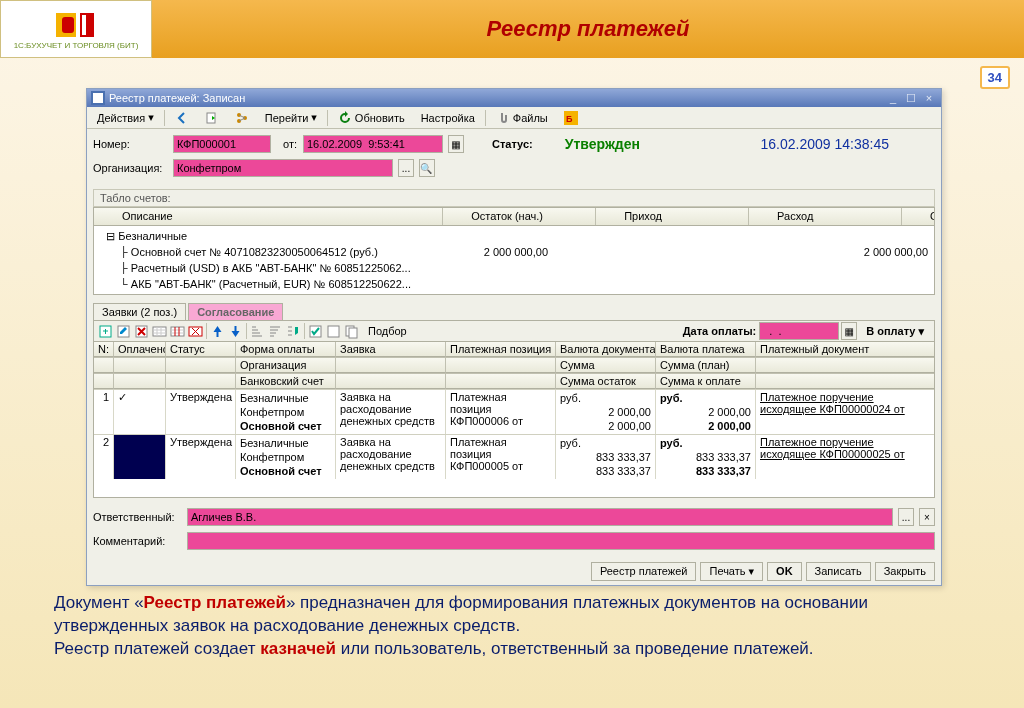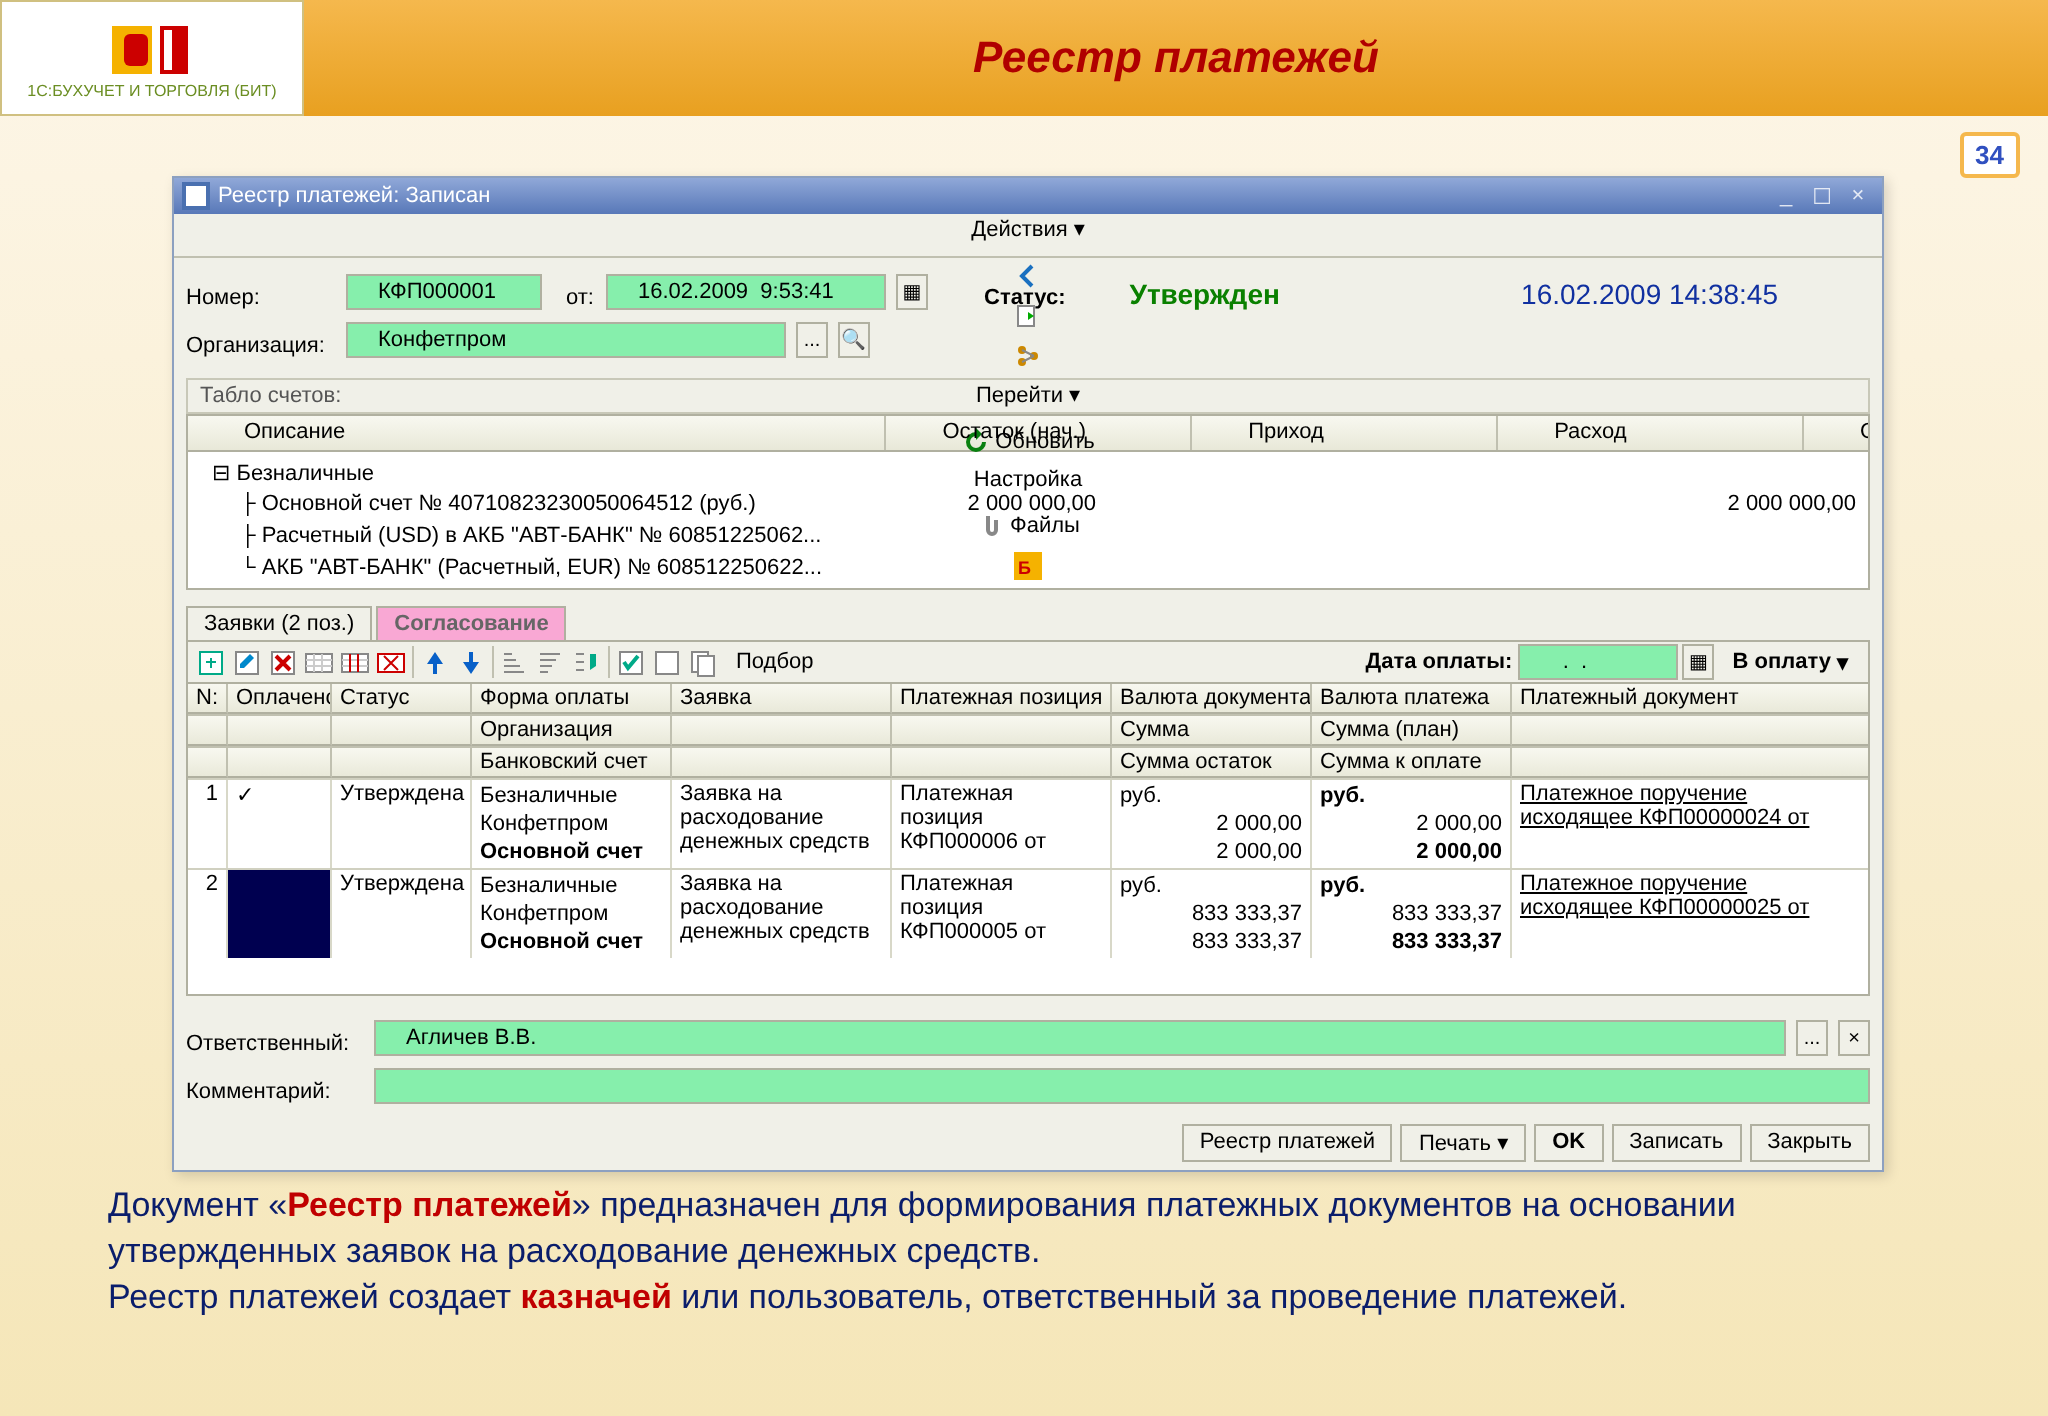--- a/index.html
+++ b/index.html
@@ -8,28 +8,28 @@
   .logo-box { width: 152px; background: #fff; display: flex; flex-direction: column; align-items: center; justify-content: center; border: 1px solid #d0c080; }
   .logo-svg { width: 48px; height: 32px; }
   .logo-caption { font-size: 8px; color: #6b8e23; }
   .title-bar { flex: 1; background: linear-gradient(#f5b84d, #e8a020); display: flex; align-items: center; justify-content: center; color: #b00000; font-weight: bold; font-size: 22px; font-style: italic; }
   .page-num { position: absolute; right: 14px; top: 66px; background: #fff; border: 2px solid #f5b84d; border-radius: 3px; padding: 2px 6px; color: #3050c0; font-weight: bold; font-size: 13px; }
   .app-window { position: absolute; left: 86px; top: 88px; width: 856px; background: #f0f0e8; border: 1px solid #8ca0c0; box-shadow: 2px 2px 6px rgba(0,0,0,.15); }
   .win-title { background: linear-gradient(#90a8d8, #5878b8); color: #fff; height: 18px; display: flex; align-items: center; padding: 0 4px; font-size: 11px; }
   .win-title .icon { width: 14px; height: 14px; margin-right: 4px; }
   .win-title .spacer { flex: 1; }
   .win-title .wbtn { width: 16px; height: 14px; margin-left: 2px; display: flex; align-items: center; justify-content: center; color: #fff; opacity:.8; }
-  .toolbar { background: #f0f0e8; border-bottom: 1px solid #c0c0b0; height: 22px; display: flex; align-items: center; padding: 0 4px; gap: 4px; flex-direction: column; }
+  .toolbar { background: #f0f0e8; border-bottom: 1px solid #c0c0b0; height: 22px; display: flex; align-items: center; padding: 0 4px; gap: 4px; }
   .tbtn { height: 18px; padding: 0 5px; display: flex; align-items: center; border: 1px solid transparent; font-size: 11px; gap: 3px; }
   .ticon { width: 14px; height: 14px; }
   .sep { width: 1px; height: 16px; background: #c0c0b0; }
   .form-area { padding: 4px 6px; }
-  .form-row { display: flex; align-items: flex-end; height: 22px; gap: 6px; margin-bottom: 2px; }
+  .form-row { display: flex; align-items: center; height: 22px; gap: 6px; margin-bottom: 2px; }
   .lbl { width: 74px; font-size: 11px; }
-  .inp { border: 1px solid #b0b0a0; background: #86efac; height: 18px; padding: 0 15px; font-size: 11px; }
+  .inp { border: 1px solid #b0b0a0; background: #ec4899; height: 18px; padding: 0 3px; font-size: 11px; }
   .inp-btn { width: 16px; height: 18px; border: 1px solid #b0b0a0; background: #f0f0e8; margin-left: -1px; display: flex; align-items: center; justify-content: center; font-size: 10px; }
   .status-green { color: #0a8000; font-weight: bold; font-size: 14px; }
   .status-blue { color: #1030a0; font-size: 14px; }
   .section-title { border: 1px solid #c8c8b8; background: #f0f0e8; padding: 2px 6px; margin: 4px 6px 0; font-size: 11px; color: #555; }
   .grid { margin: 0 6px; border: 1px solid #b0b0a0; background: #fff; }
   .grid-head { display: flex; background: linear-gradient(#f8f8f0,#e8e8d8); border-bottom: 1px solid #b0b0a0; height: 18px; font-size: 11px; }
   .gh { border-right: 1px solid #c0c0b0; padding: 2px 4px; overflow: hidden; white-space: nowrap; margin-left: 24px; }
   .tree-body { padding: 2px 0; font-size: 11px; }
   .tree-row { display: flex; height: 16px; align-items: center; }
   .tree-cell { padding: 0 4px; overflow: hidden; white-space: nowrap; }

